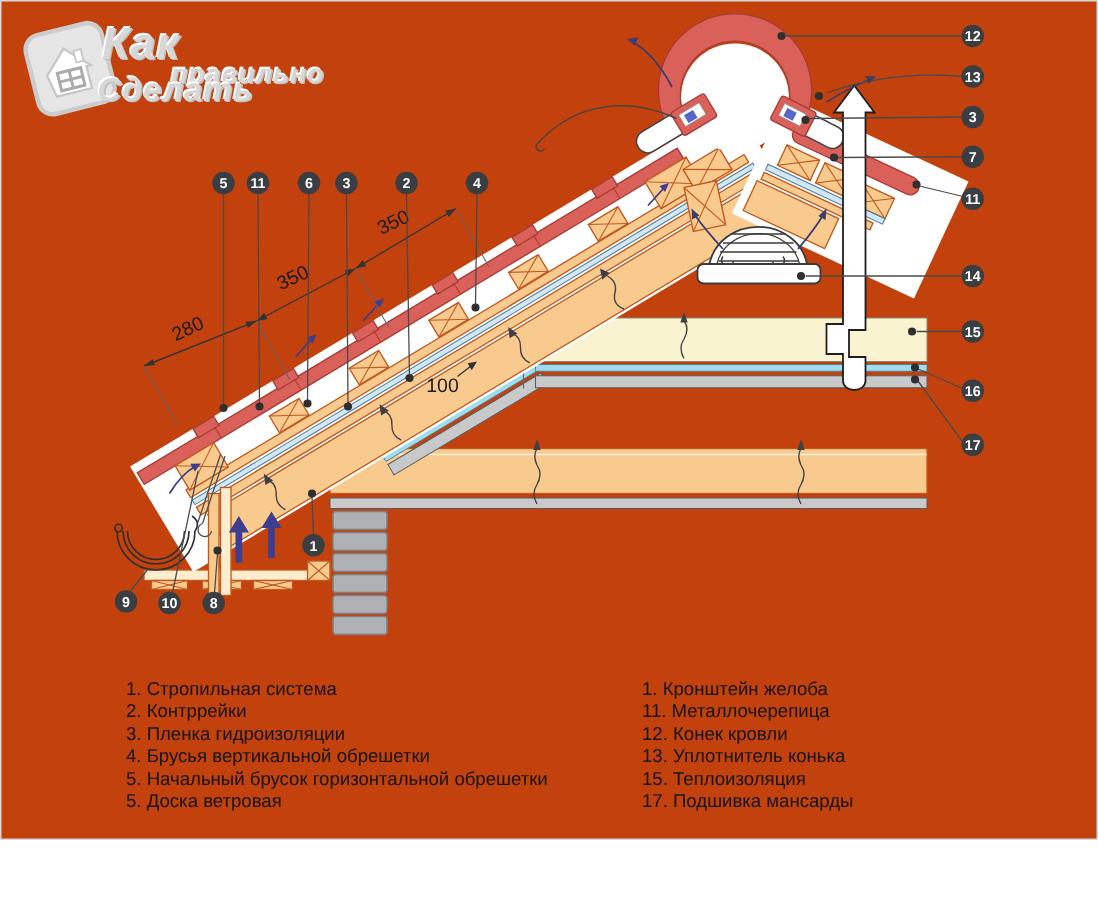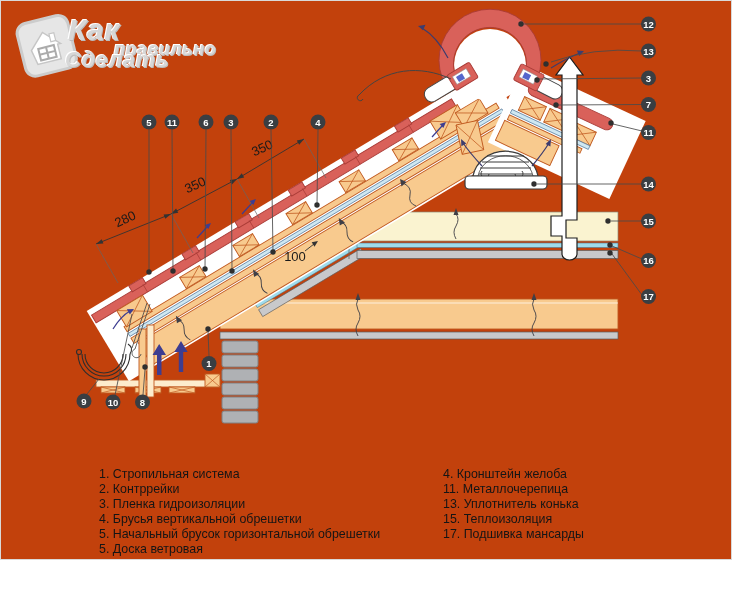--- a/index.html
+++ b/index.html
@@ -23,21 +23,21 @@
   .dim{stroke:#333;stroke-width:.9;fill:none;}
   .ext{stroke:#666;stroke-width:.7;fill:none;}
   .airc{stroke:#3c3c6e;stroke-width:1.2;fill:none;}
   .airb{stroke:#3d3d91;stroke-width:1.2;fill:none;}
   .vap{stroke:#3f3f46;stroke-width:.9;fill:none;}
   .dimtxt{font-family:"Liberation Sans",sans-serif;font-size:13px;fill:#1a1a1a;}
   .callout-circle{fill:#3a3e42;}
   .callout-num{font-family:"Liberation Sans",sans-serif;font-size:9.5px;font-weight:bold;fill:#ffffff;text-anchor:middle;}
   
   .legend{position:absolute;top:450px;font-size:12.4px;color:#151515;line-height:14.9px;}
-  .legend ul{list-style:none;margin:16px;padding:0;}
+  .legend ul{list-style:none;margin:1px;padding:0;}
   .legend-left{left:82px;}
   .legend-right{left:426px;}
 </style>
 </head>
 <body>
 
 <div class="stage">
 
   <div class="logo">
     <svg width="66" height="82" viewBox="0 0 66 82">
@@ -406,21 +406,22 @@
       <li>1. Стропильная система</li>
       <li>2. Контррейки</li>
       <li>3. Пленка гидроизоляции</li>
       <li>4. Брусья вертикальной обрешетки</li>
       <li>5. Начальный брусок горизонтальной обрешетки</li>
       <li>5. Доска ветровая</li>
     </ul>
   </div>
   <div class="legend legend-right">
     <ul>
-      <li>4. Кронштейн желоба</li>
+      <li>1. Кронштейн желоба</li>
       <li>11. Металлочерепица</li>
+      <li>12. Конек кровли</li>
       <li>13. Уплотнитель конька</li>
       <li>15. Теплоизоляция</li>
       <li>17. Подшивка мансарды</li>
     </ul>
   </div>
 
 </div>
 
 </body></html>

